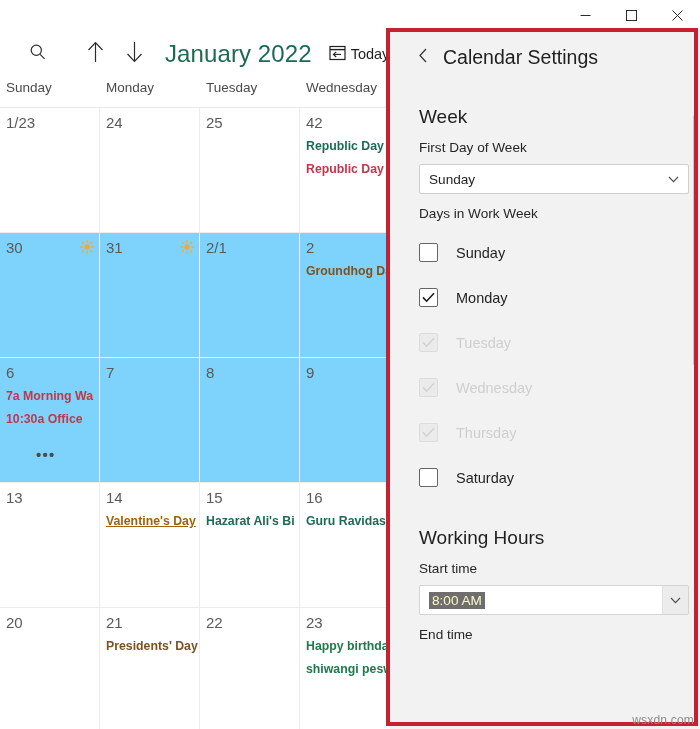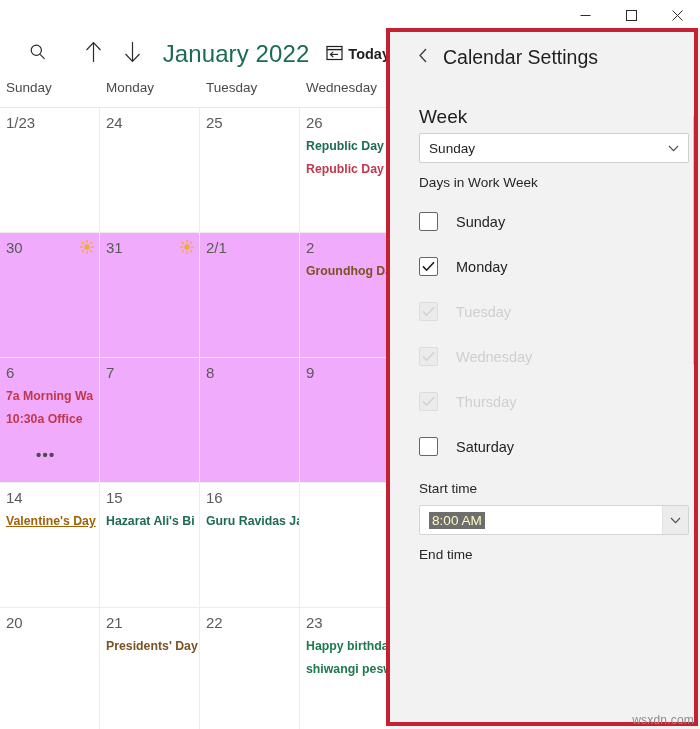--- a/index.html
+++ b/index.html
@@ -56,21 +56,20 @@
     color: #1d6b4f;
     white-space: nowrap;
     letter-spacing: .1px;
   }
   .tb-today {
     margin-left: 17px;
     display: flex; align-items: center; gap: 5px;
     color: #1f1f1f;
     font-size: 14.5px;
     white-space: nowrap;
-    font-weight: bold;
   }
 
   .cal-daynames {
     display: flex;
     height: 30px;
     border-bottom: 1px solid #e8e8e8;
   }
   .cal-daynames .dn {
     width: 100px; flex: 0 0 100px;
     font-size: 13.5px;
@@ -81,21 +80,21 @@
   }
 
   .cal-grid {
     position: relative;
   }
   .cal-row {
     display: flex;
     height: 125px;
     border-bottom: 1px solid #ececec;
   }
-  .cal-row.shaded { background: #f0abfc; justify-content: space-between; }
+  .cal-row.shaded { background: #7dd3fc; justify-content: space-between; }
   .cal-cell {
     width: 100px; flex: 0 0 100px;
     position: relative;
     border-right: 1px solid #ededed;
     padding: 4px 5px 0 6px;
     overflow: hidden;
   }
   .cell-head {
     display: flex; align-items: center; justify-content: space-between;
     height: 22px;
@@ -346,21 +345,21 @@
             <div class="cell-events"></div>
           </div>
           <div class="cal-cell">
             <div class="cell-head">
               <span class="cell-date">25</span>
             </div>
             <div class="cell-events"></div>
           </div>
           <div class="cal-cell">
             <div class="cell-head">
-              <span class="cell-date">26</span>
+              <span class="cell-date">42</span>
             </div>
             <div class="cell-events">
               <div class="ev" style="color: rgb(29, 107, 82);">Republic Day</div>
               <div class="ev" style="color: rgb(192, 56, 75);">Republic Day</div>
             </div>
           </div>
         </div>
         <div class="cal-row shaded">
           <div class="cal-cell">
             <div class="cell-head">
@@ -441,20 +440,26 @@
           <div class="cal-cell">
             <div class="cell-head">
               <span class="cell-date">9</span>
             </div>
             <div class="cell-events"></div>
           </div>
         </div>
         <div class="cal-row">
           <div class="cal-cell">
             <div class="cell-head">
+              <span class="cell-date">13</span>
+            </div>
+            <div class="cell-events"></div>
+          </div>
+          <div class="cal-cell">
+            <div class="cell-head">
               <span class="cell-date">14</span>
             </div>
             <div class="cell-events">
               <div class="ev" style="color: #a16207; text-decoration: underline;">Valentine's Day</div>
             </div>
           </div>
           <div class="cal-cell">
             <div class="cell-head">
               <span class="cell-date">15</span>
             </div>
@@ -515,20 +520,21 @@
             </svg>
         </span>
       </div>
       <div class="set-title">Calendar Settings</div>
     </div>
 
     <div class="set-body">
 
       <div class="sec-title">Week</div>
 
+      <div class="field-label">First Day of Week</div>
       <div class="combo">
         <span class="combo-val">Sunday</span>
         <span class="combo-arrow">
           <svg width="11" height="7" viewBox="0 0 11 7">
               <polyline points="1,1 5.5,5.6 10,1" fill="none" stroke="currentColor" stroke-width="1.1"></polyline>
             </svg>
         </span>
       </div>
 
       <div class="field-label">Days in Work Week</div>
@@ -568,20 +574,21 @@
                 </svg></span>
             </span>
             <span class="clabel">Thursday</span>
           </div>
           <div class="check-row">
             <span class="cbox"></span>
             <span class="clabel">Saturday</span>
           </div>
         </div>
 
+      <div class="sec-title">Working Hours</div>
 
       <div class="field-label">Start time</div>
       <div class="combo timebox">
         <span class="combo-val selected">8:00 AM</span>
         <span class="combo-arrow">
           <svg width="11" height="7" viewBox="0 0 11 7">
               <polyline points="1,1 5.5,5.6 10,1" fill="none" stroke="currentColor" stroke-width="1.1"></polyline>
             </svg>
         </span>
       </div>

